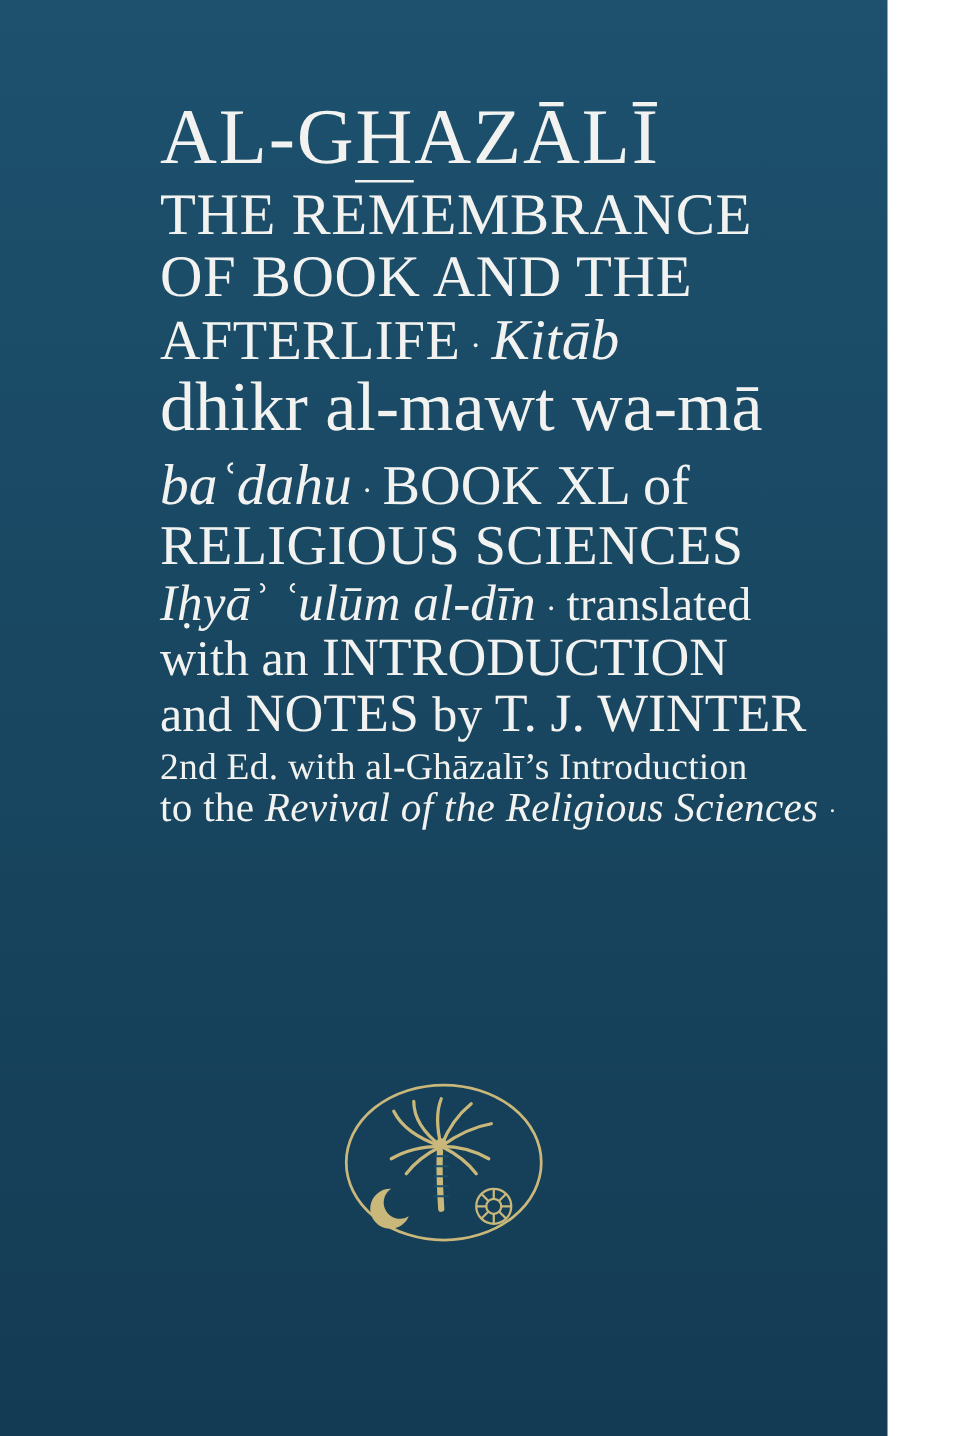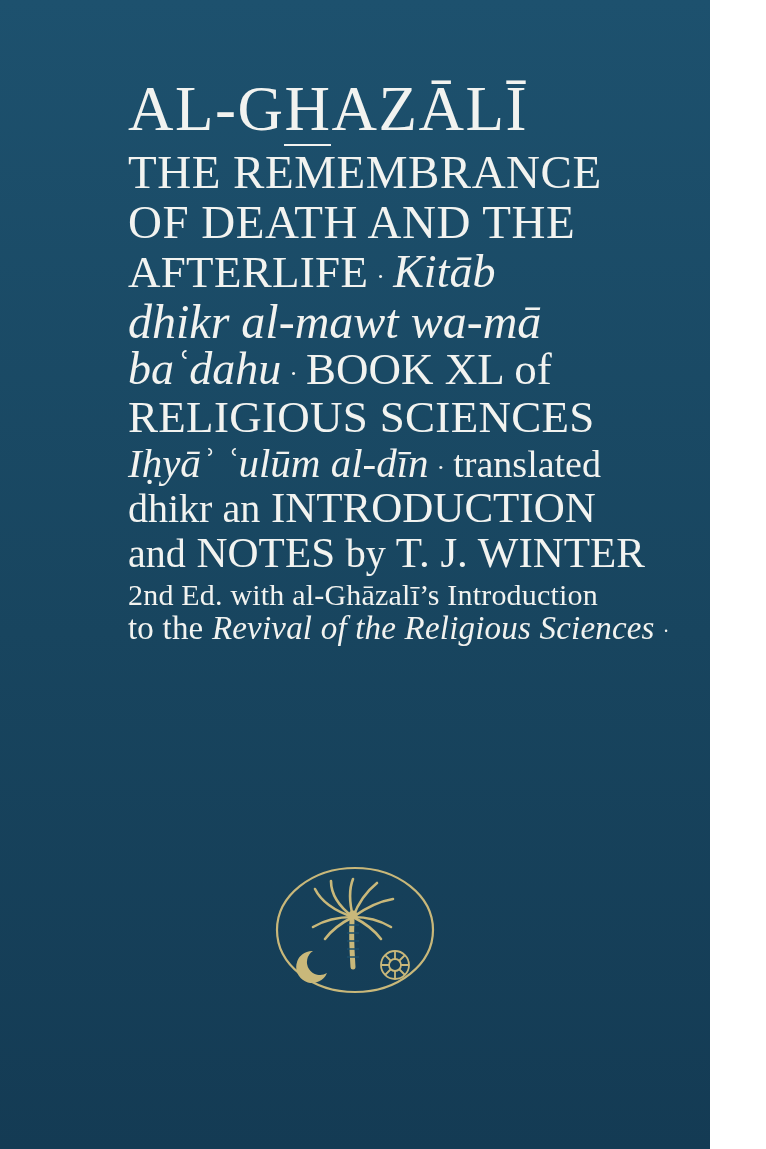--- a/index.html
+++ b/index.html
@@ -49,23 +49,22 @@
     letter-spacing: 0.3px;
     margin-bottom: 3px;
   }
   .ital {
     font-style: italic;
     font-size: 46px;
     letter-spacing: 0px;
     text-align: center;
   }
   .l-ital-line {
-    font-style: italic;
-    font-size: 48px;
-    margin-bottom: 0;
+    font-size: 56px;
+    margin-bottom: 11px;
     letter-spacing: 0px;
   }
   .dot {
     font-style: normal;
     font-size: 26px;
     vertical-align: middle;
     padding: 0 8px;
   }
   .l-mixed {
     font-size: 45px;
@@ -116,34 +115,34 @@
 <body>
 
 <div id="cover">
 
   <div class="title-block">
 
     <div class="line l-author"><span>AL-G</span><span class="under">H</span><span>AZĀLĪ</span></div>
 
     <div class="line l-caps">THE REMEMBRANCE</div>
 
-    <div class="line l-caps">OF DEATH AND THE</div>
+    <div class="line l-caps">OF BOOK AND THE</div>
 
     <div class="line l-caps-small"><span>AFTERLIFE</span><span class="dot">·</span><span class="ital">Kitāb</span></div>
 
     <div class="line l-ital-line">dhikr al-mawt wa-mā</div>
 
     <div class="line l-mixed"><span class="ital">baʿdahu</span><span class="dot">·</span><span>BOOK XL of</span></div>
 
 
     <div class="line l-caps-small">RELIGIOUS SCIENCES</div>
 
     <div class="line l-trans"><span class="italsm">Iḥyāʾ ʿulūm al-dīn</span><span class="dot">·</span><span class="lower">translated</span></div>
 
-    <div class="line l-intro"><span class="lower">dhikr an</span> <span>INTRODUCTION</span></div>
+    <div class="line l-intro"><span class="lower">with an</span> <span>INTRODUCTION</span></div>
 
     <div class="line l-intro"><span class="lower">and</span> <span>NOTES</span> <span class="lower">by</span> <span>T. J. WINTER</span></div>
 
     <div class="line l-edition">2nd Ed. with al-Ghāzalī’s Introduction</div>
 
     <div class="line l-edition2"><span>to the </span><span class="it">Revival of the Religious Sciences</span><span class="enddot">·</span></div>
 
   </div>
 
   <svg id="logo" viewBox="0 0 180 150">

